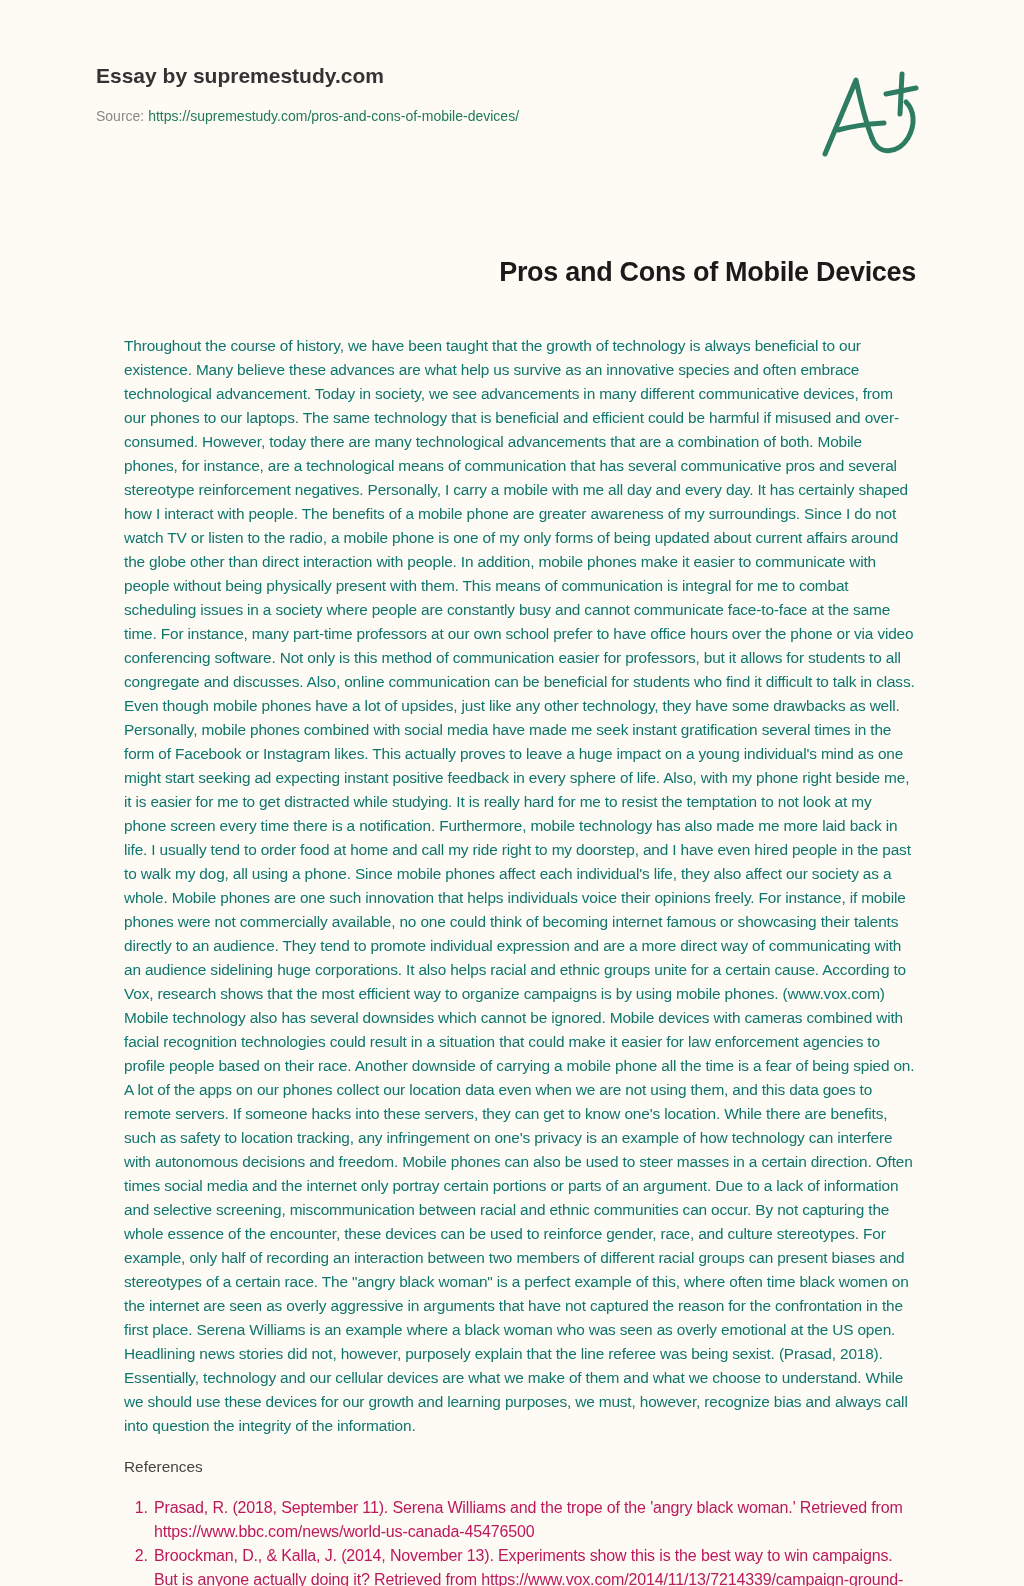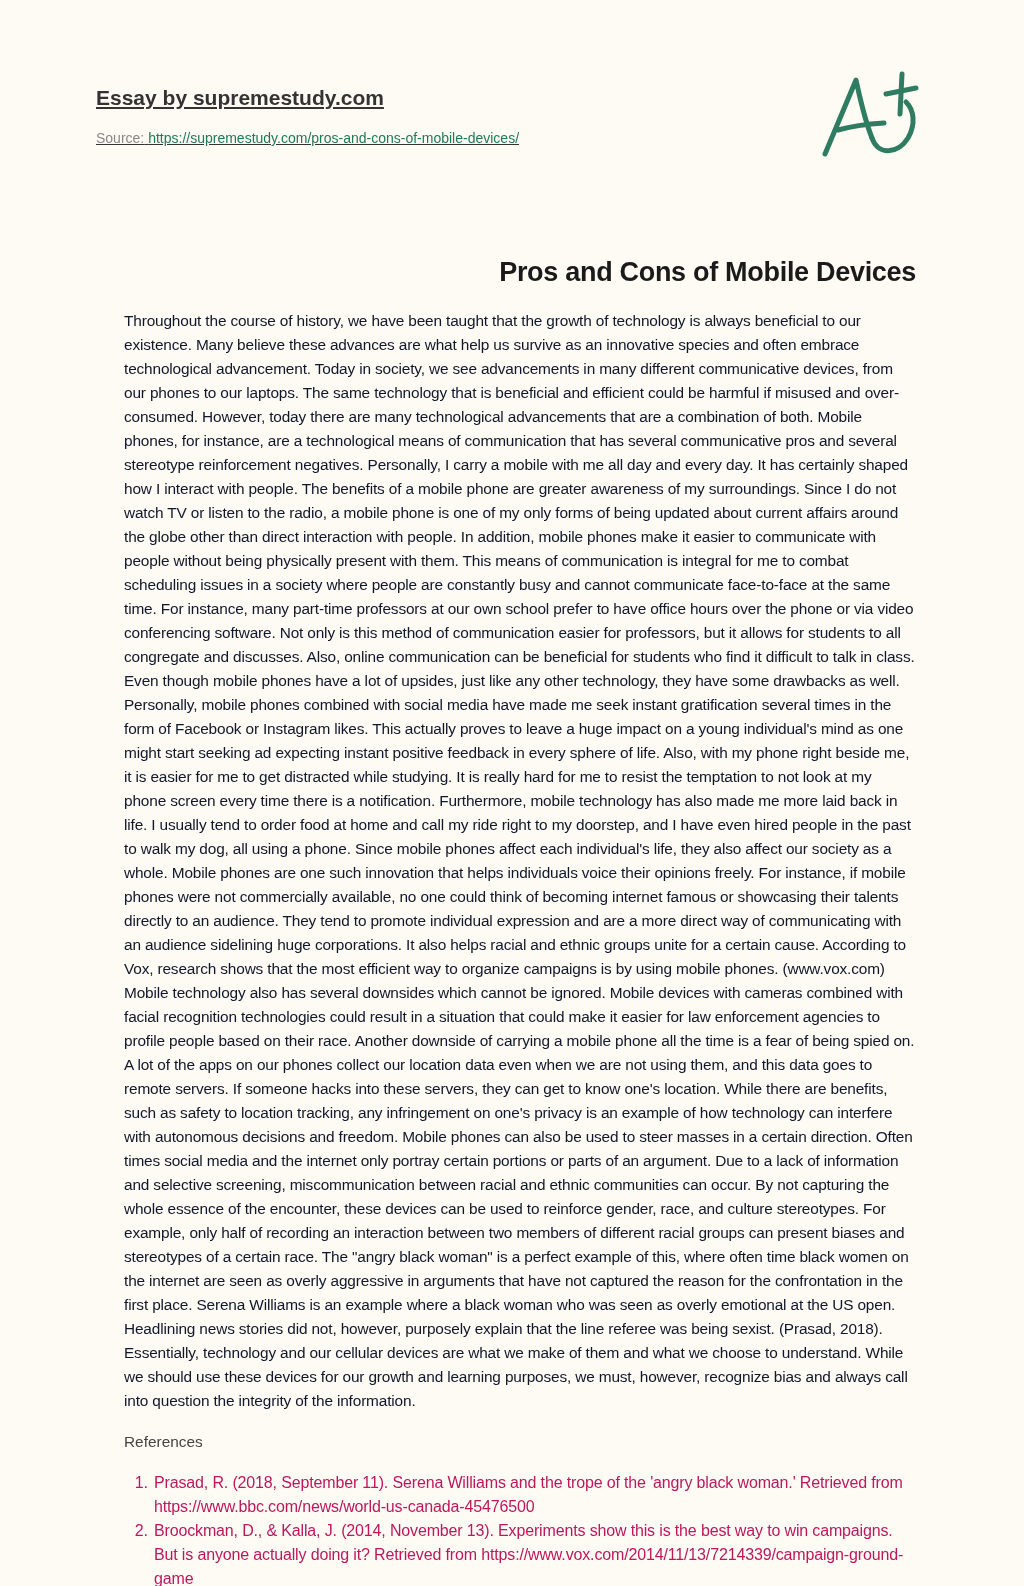--- a/index.html
+++ b/index.html
@@ -11,23 +11,22 @@
       width: 1024px;
       height: 1586px;
       overflow: hidden;
       font-family: "Liberation Sans", sans-serif;
       color: #333333;
       position: relative;
     }
     .site-header {
       position: absolute;
       left: 96px;
-      top: 83px;
+      top: 61px;
       width: 700px;
-      text-decoration: underline;
     }
     .site-title {
       font-family: "Liberation Sans", sans-serif;
       font-weight: bold;
       font-size: 21px;
       color: #333333;
       margin: 0;
       line-height: 30px;
     }
     .source-line {
@@ -57,24 +56,24 @@
       font-family: "Liberation Sans", sans-serif;
       font-weight: bold;
       font-size: 27px;
       color: #1a1a1a;
       margin: 0;
       line-height: 32px;
       letter-spacing: -0.3px;
       text-align: right;
     }
     .article-body {
-      margin-top: 21px;
+      margin-top: 46px;
       font-size: 15.4px;
       line-height: 24px;
-      color: #0f172a;
+      color: #0f766e;
       letter-spacing: -0.15px;
     }
     .references-heading {
       margin-top: 17px;
       font-size: 15.4px;
       line-height: 24px;
       color: #444444;
     }
     .references-list {
       margin: 17px 0 0 0;

